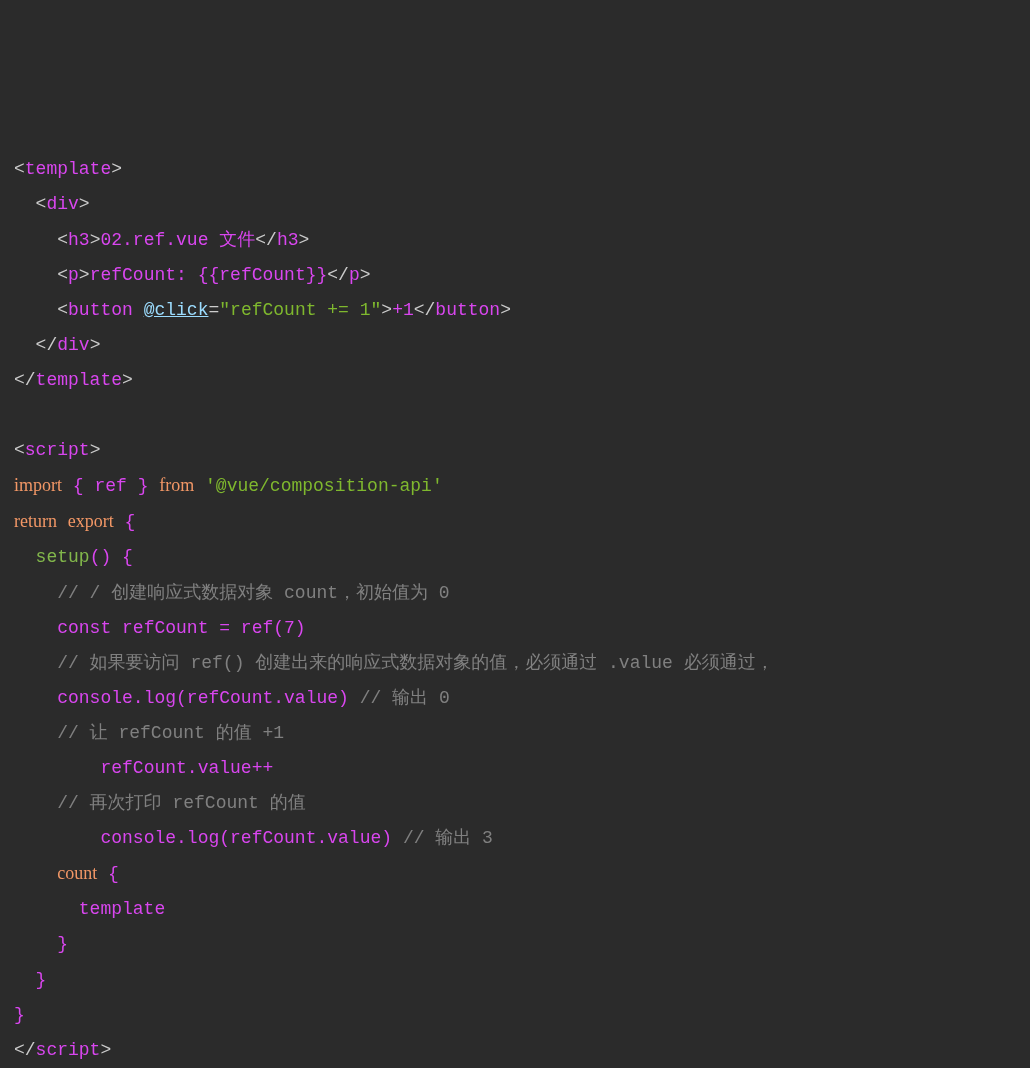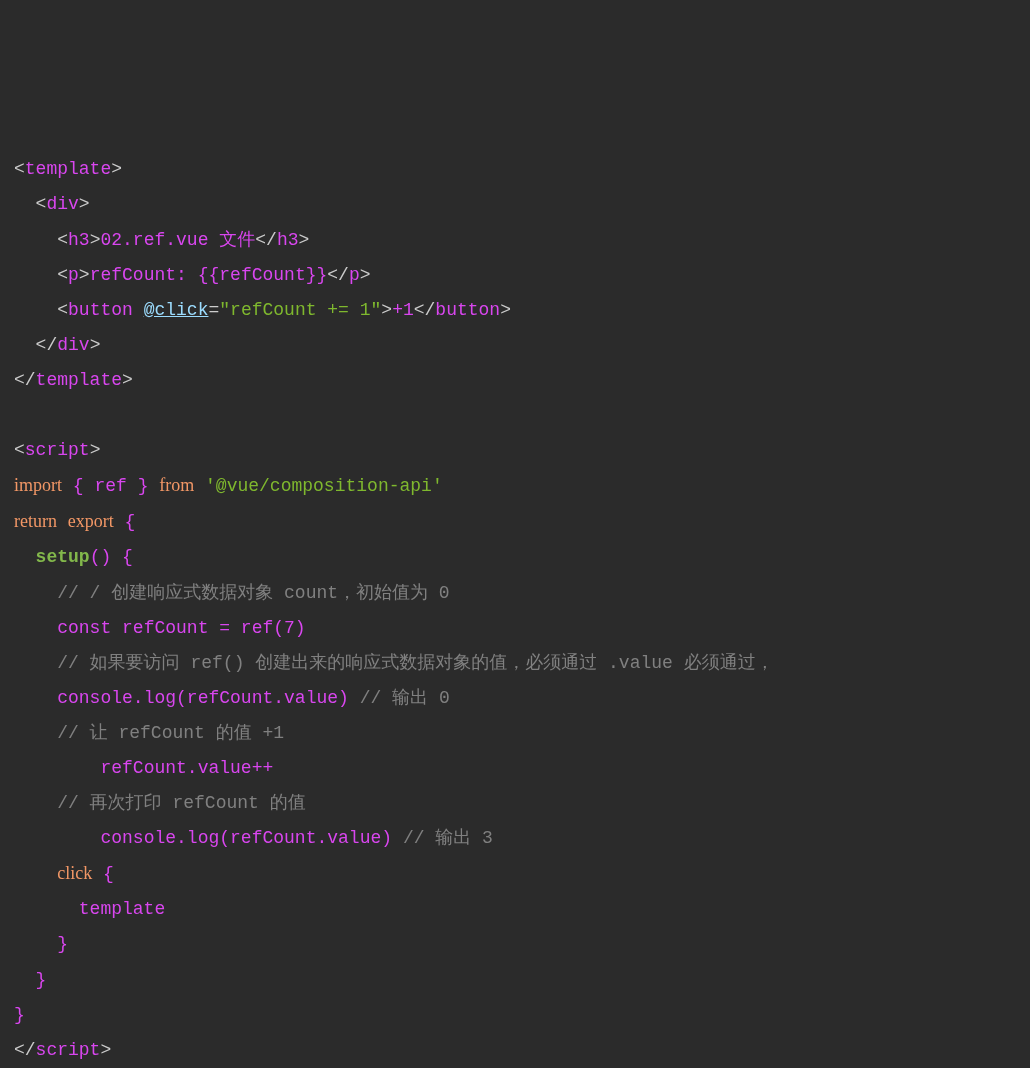--- a/index.html
+++ b/index.html
@@ -17,21 +17,21 @@
       width: 1030px;
       height: 1068px;
       overflow: hidden;
       white-space: pre;
     }
     .punct { color: #cccccc; }
     .tag { color: #d946ef; text-align: center; }
     .attr { color: #9cdcfe; text-decoration: underline; }
     .string { color: #7fb82e; }
     .keyword { color: #f29766; font-family: Liberation Serif, serif; }
-    .func { color: #82b74b; font-weight: bold; }
+    .func { color: #82b74b; font-weight: normal; }
     .comment { color: #808080; margin-top: 40px; }
     .default-text { color: #d946ef; }
   </style>
 </head>
 <body>
 
 
 
 <div><span><span class="punct">&lt;</span><span class="tag">template</span><span class="punct">&gt;</span></span>
 <span><span>  </span><span class="punct">&lt;</span><span class="tag">div</span><span class="punct">&gt;</span></span>
@@ -46,21 +46,21 @@
 <span><span class="keyword">return</span><span> </span><span class="keyword">export</span><span> </span><span class="default-text">{</span></span>
 <span><span>  </span><span class="func">setup</span><span class="default-text">() {</span></span>
 <span><span>    </span><span class="comment">// / 创建响应式数据对象 count，初始值为 0</span></span>
 <span><span>    </span><span class="default-text">const refCount = ref(7)</span></span>
 <span><span>    </span><span class="comment">// 如果要访问 ref() 创建出来的响应式数据对象的值，必须通过 .value 必须通过，</span></span>
 <span><span>    </span><span class="default-text">console.log(refCount.value) </span><span class="comment">// 输出 0</span></span>
 <span><span>    </span><span class="comment">// 让 refCount 的值 +1</span></span>
 <span><span>        </span><span class="default-text">refCount.value++</span></span>
 <span><span>    </span><span class="comment">// 再次打印 refCount 的值</span></span>
 <span><span>        </span><span class="default-text">console.log(refCount.value) </span><span class="comment">// 输出 3</span></span>
-<span><span>    </span><span class="keyword">click</span><span> </span><span class="default-text">{</span></span>
+<span><span>    </span><span class="keyword">count</span><span> </span><span class="default-text">{</span></span>
 <span><span>      </span><span class="default-text">template</span></span>
 <span><span>    </span><span class="default-text">}</span></span>
 <span><span>  </span><span class="default-text">}</span></span>
 <span><span class="default-text">}</span></span>
 <span><span class="punct">&lt;/</span><span class="tag">script</span><span class="punct">&gt;</span></span></div>
 
 
 
 
 </body></html>

